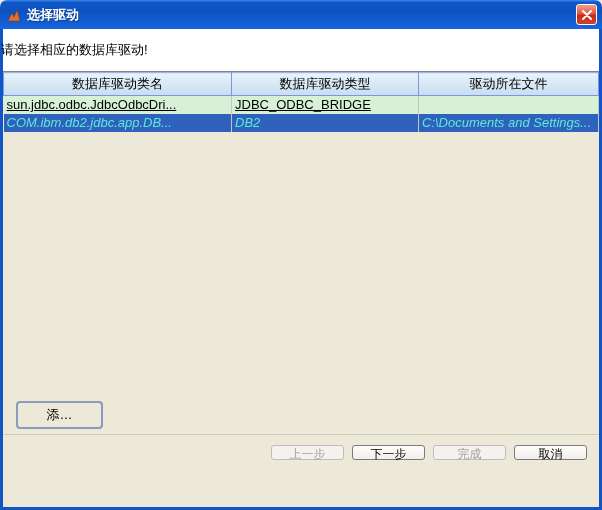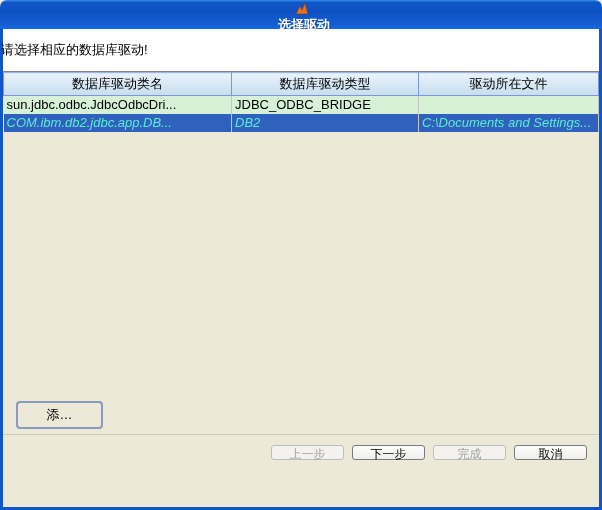--- a/index.html
+++ b/index.html
@@ -15,21 +15,20 @@
       height: 29px;
       background: linear-gradient(to bottom, #3b8eed 0%, #1056c6 8%, #0d52c2 40%, #1560d6 88%, #1668e4 100%);
       display: flex;
       align-items: center;
       padding-left: 6px;
       color: #fff;
       font-weight: bold;
       font-size: 13px;
       text-shadow: 1px 1px 1px rgba(0,0,0,0.3);
       border-radius: 7px 7px 0 0;
-      flex-direction: column;
     }
     .titlebar .app-icon {
       width: 16px; height: 16px;
       margin-right: 5px;
       display: inline-flex;
       align-items: center;
       justify-content: center;
     }
     .titlebar .app-icon svg { width: 16px; height: 16px; }
     .titlebar .title-text { flex: 1; }
@@ -90,21 +89,21 @@
     }
     td {
       height: 18px;
       padding: 1px 3px;
       font-size: 13px;
       white-space: nowrap;
       overflow: hidden;
       text-overflow: ellipsis;
       border-right: 1px solid #c5c5c5;
     }
-    tr.row-0 td { background: #d7f1d6; color: #000; }
+    tr.row-0 td { background: #d7f1d6; color: #000; text-decoration: underline; }
     tr.row-1 td { background: #2f62bd; color: #5eead4; font-style: italic; }
     .bottom-area {
       background: #ece9d8;
       padding: 6px 8px 6px 8px;
     }
     .add-btn {
       width: 85px;
       height: 26px;
       background: #ece9d8;
       border: 1px dotted #000;

